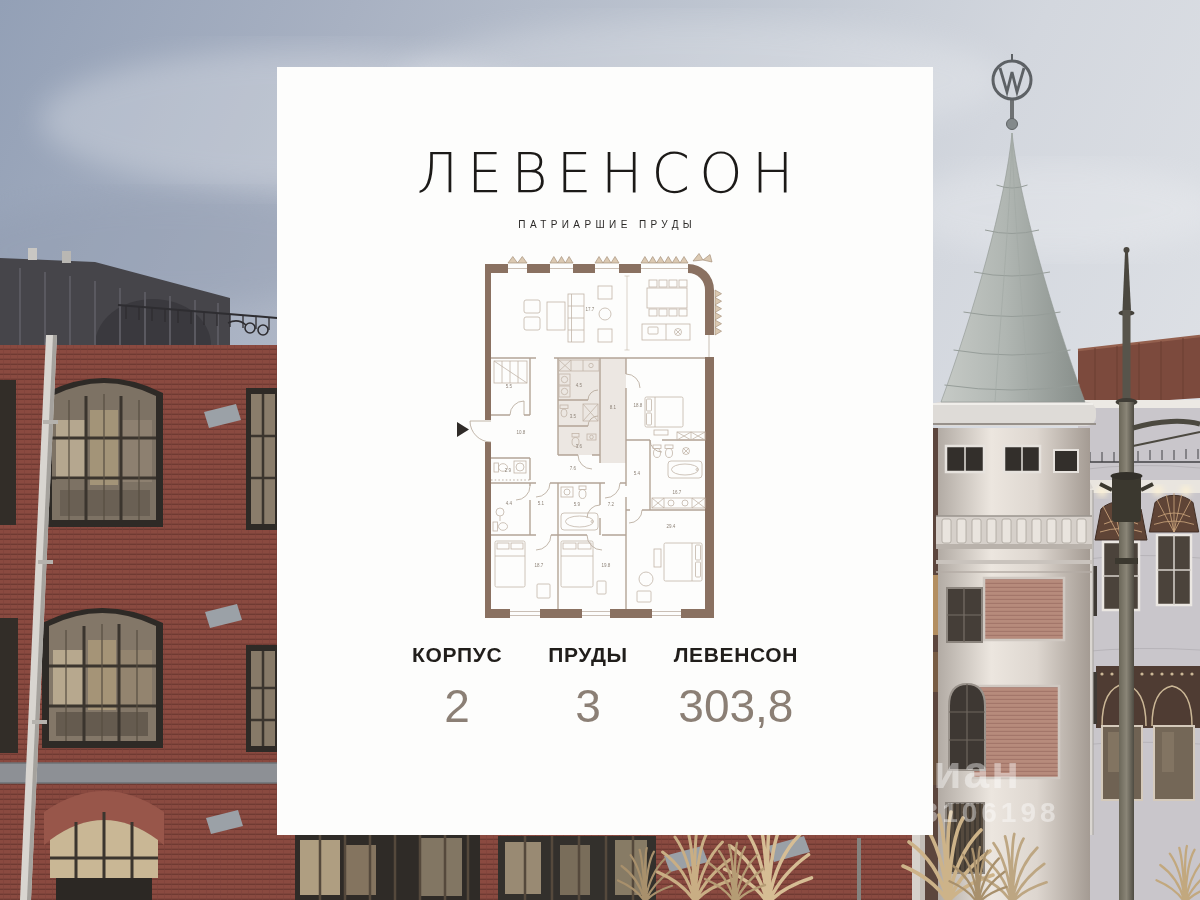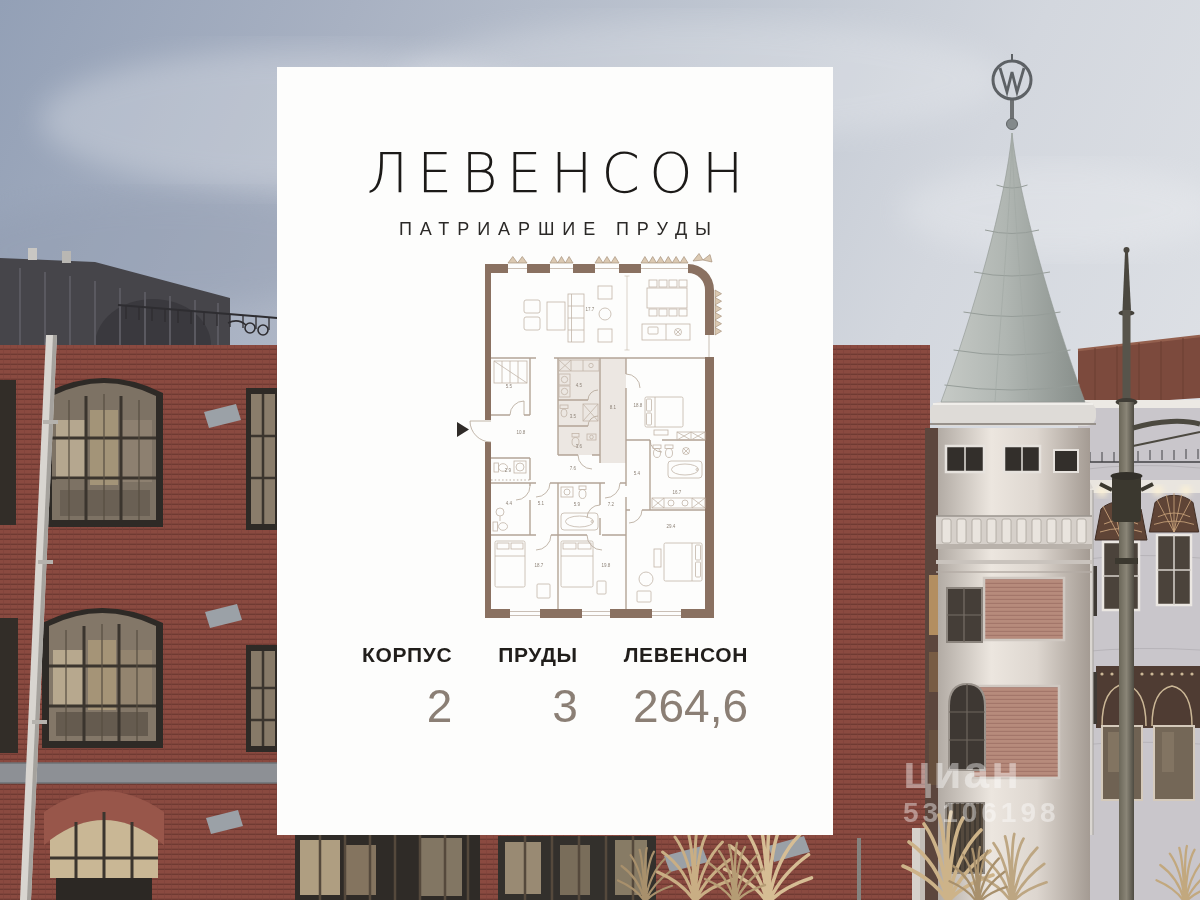--- a/index.html
+++ b/index.html
@@ -4,29 +4,29 @@
 <style>
   html,body{margin:0;padding:0;}
   body{font-family:"Liberation Sans",sans-serif;}
   .stage{position:relative;width:1200px;height:900px;overflow:hidden;
     background:linear-gradient(115deg,#93a0b6 0%,#a8b1c2 22%,#bfc6d1 45%,#d3d7de 65%,#dde0e5 85%,#e2e4e8 100%);}
   .photo{position:absolute;left:0;top:0;width:1200px;height:900px;}
   .watermark{position:absolute;left:903px;top:748px;color:rgba(255,255,255,0.42);
     font-weight:bold;line-height:1.05;pointer-events:none;}
   .wm-brand{font-size:46px;letter-spacing:2px;}
   .wm-id{font-size:28px;letter-spacing:4px;margin-top:2px;}
-  .card{position:absolute;left:277px;top:67px;width:556px;height:768px;background:#fdfdfc;}
+  .card{position:absolute;left:277px;top:67px;width:656px;height:768px;background:#fdfdfc;}
   .brand-title{position:absolute;top:74px;left:0;width:100%;text-align:center;
     font-family:"DejaVu Sans",sans-serif;font-weight:200;font-size:55px;color:#1c1a18;
     letter-spacing:0.17em;text-indent:0.17em;}
   .brand-subtitle{position:absolute;top:152px;left:0;width:100%;text-align:center;
-    font-size:18px;font-weight:400;color:#2b2927;letter-spacing:0.44em;text-indent:0.44em;}
+    font-size:10px;font-weight:400;color:#2b2927;letter-spacing:0.44em;text-indent:0.44em;}
   .plan{position:absolute;left:163px;top:183px;width:330px;height:390px;}
   .stats{position:absolute;top:576px;left:0;width:100%;display:flex;justify-content:center;
-    gap:46px;text-align:right;}
+    gap:46px;text-align:center;}
   .stat-label{font-size:21px;font-weight:bold;color:#211e1b;letter-spacing:0.03em;}
   .stat-value{font-size:46px;font-weight:400;color:#8b7f75;margin-top:12px;}
   text{font-family:"Liberation Sans",sans-serif;}
 </style>
 </head>
 <body>
 
 <div class="stage">
 
   <svg class="photo" viewBox="0 0 1200 900" aria-hidden="true">
@@ -560,17 +560,17 @@
       <div class="stat">
         <div class="stat-label">КОРПУС</div>
         <div class="stat-value">2</div>
       </div>
       <div class="stat">
         <div class="stat-label">ПРУДЫ</div>
         <div class="stat-value">3</div>
       </div>
       <div class="stat">
         <div class="stat-label">ЛЕВЕНСОН</div>
-        <div class="stat-value">264,6</div>
+        <div class="stat-value">303,8</div>
       </div>
     </div>
   </div>
 </div>
 
 </body></html>

